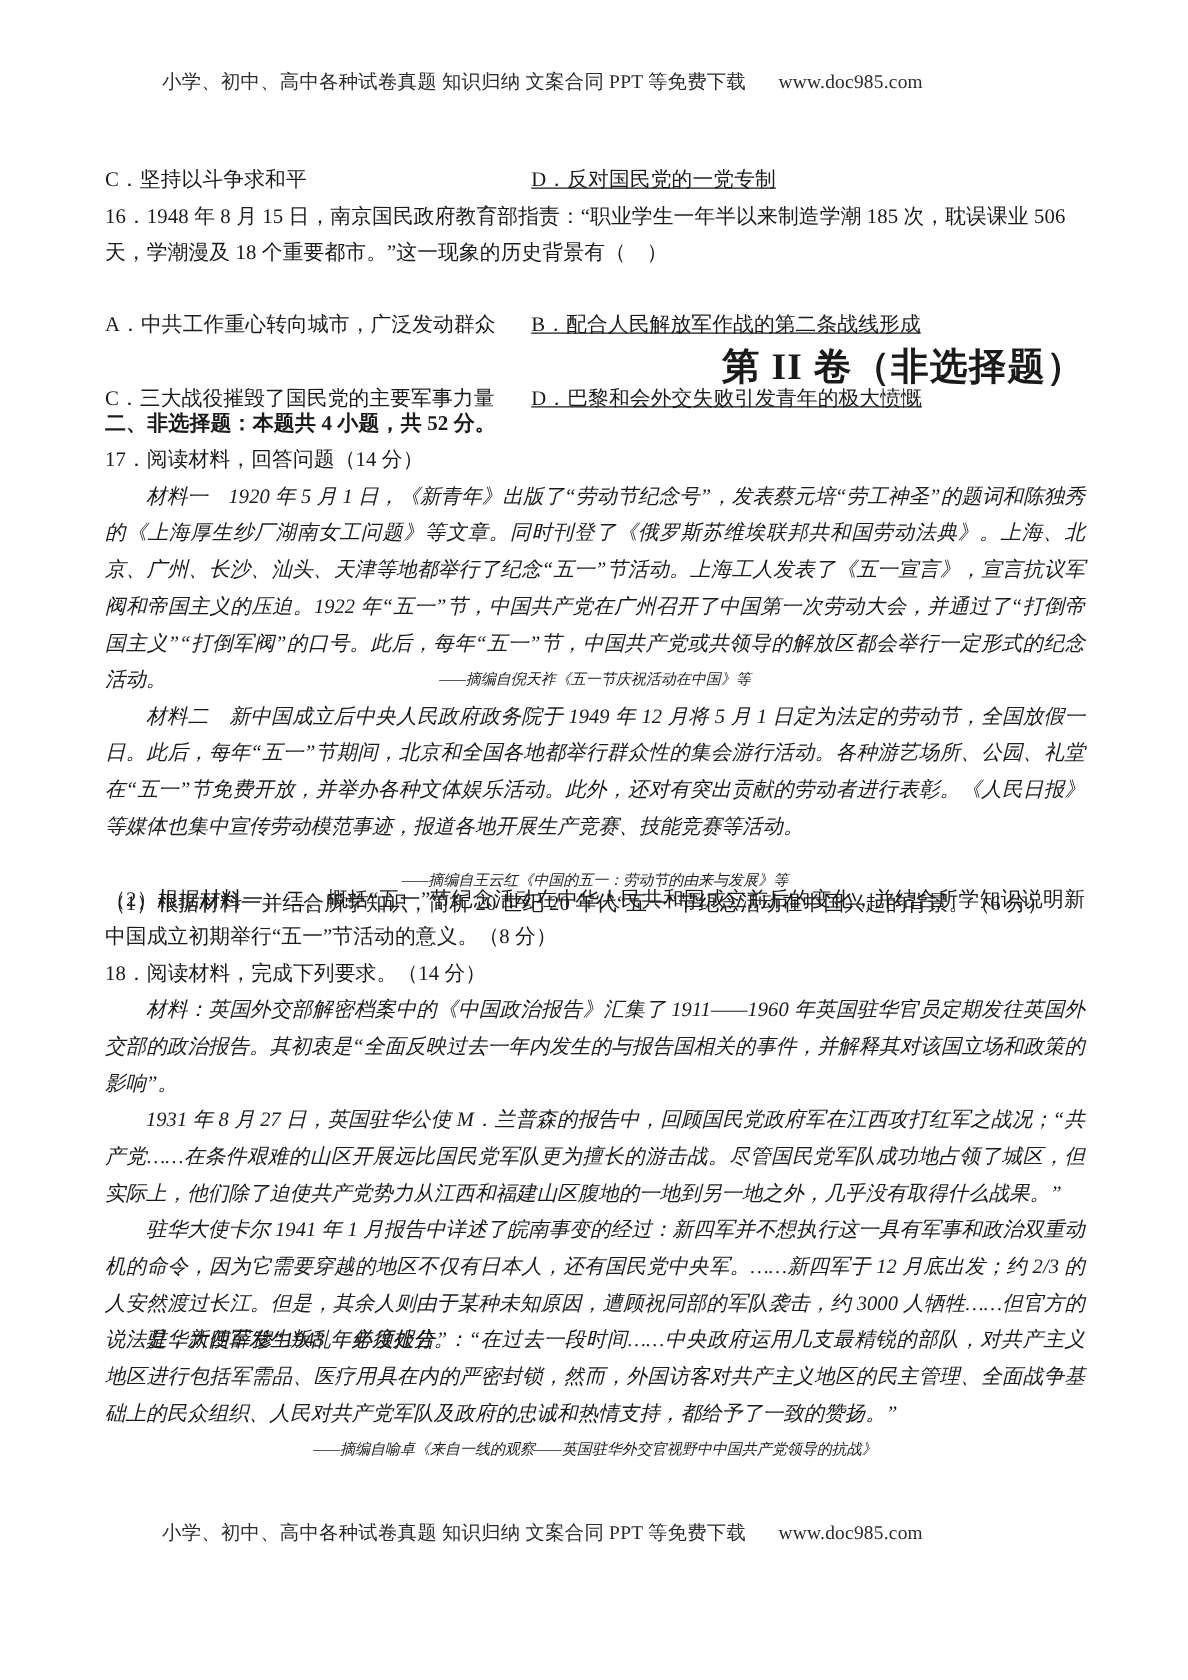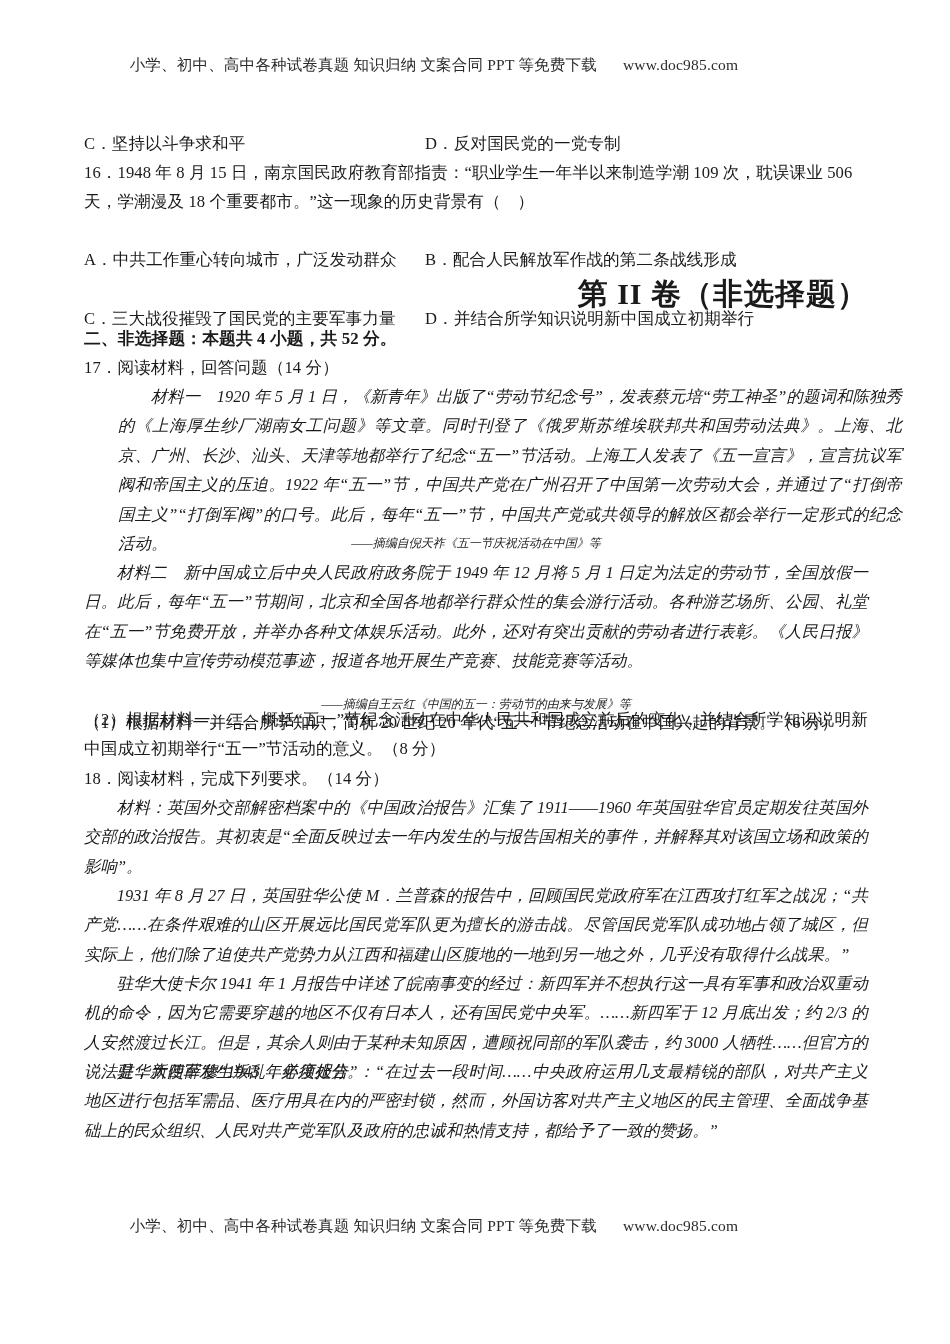--- a/index.html
+++ b/index.html
@@ -112,78 +112,80 @@
     text-align-last: left;
     text-justify: inter-ideograph;
     letter-spacing: 0.1px;
   }
 
   .opt-right {
     position: absolute;
     left: 341px;
     top: 0;
     white-space: nowrap;
+    text-decoration: underline;
   }
   .rel { position: relative; }
 </style>
 </head>
 <body>
 
 <div class="page">
 
   <div class="watermark watermark-top">
     <span>小学、初中、高中各种试卷真题 知识归纳 文案合同 PPT 等免费下载</span><span class="wm-url">www.doc985.com</span>
   </div>
 
   <div class="content">
 
     <div class="line rel" style="top:129px;">
       <span>C．坚持以斗争求和平</span>
       <span class="opt-right">D．反对国民党的一党专制</span>
     </div>
 
-    <div class="line" style="top:158px;">16．1948 年 8 月 15 日，南京国民政府教育部指责：“职业学生一年半以来制造学潮 109 次，耽误课业 506</div>
+    <div class="line" style="top:158px;">16．1948 年 8 月 15 日，南京国民政府教育部指责：“职业学生一年半以来制造学潮 185 次，耽误课业 506</div>
     <div class="line" style="top:187px;">天，学潮漫及 18 个重要都市。”这一现象的历史背景有（　）</div>
 
     <div class="line rel" style="top:216px;">
       <span>A．中共工作重心转向城市，广泛发动群众</span>
       <span class="opt-right">B．配合人民解放军作战的第二条战线形成</span>
     </div>
     <div class="line rel" style="top:245px;">
       <span>C．三大战役摧毁了国民党的主要军事力量</span>
-      <span class="opt-right">D．并结合所学知识说明新中国成立初期举行</span>
+      <span class="opt-right">D．巴黎和会外交失败引发青年的极大愤慨</span>
     </div>
 
     <div class="voltitle" style="top:274px;">第 II 卷（非选择题）</div>
 
     <div class="line bold" style="top:324px; font-size:16.8px;">二、非选择题：本题共 4 小题，共 52 分。</div>
 
     <div class="line" style="top:353px;">17．阅读材料，回答问题（14 分）</div>
 
-    <div class="para" style="top:382px;margin-left:34px;">材料一　1920 年 5 月 1 日，《新青年》出版了“劳动节纪念号”，发表蔡元培“劳工神圣”的题词和陈独秀的《上海厚生纱厂湖南女工问题》等文章。同时刊登了《俄罗斯苏维埃联邦共和国劳动法典》。上海、北京、广州、长沙、汕头、天津等地都举行了纪念“五一”节活动。上海工人发表了《五一宣言》，宣言抗议军阀和帝国主义的压迫。1922 年“五一”节，中国共产党在广州召开了中国第一次劳动大会，并通过了“打倒帝国主义”“打倒军阀”的口号。此后，每年“五一”节，中国共产党或共领导的解放区都会举行一定形式的纪念活动。</div>
+    <div class="para" style="top:382px;">材料一　1920 年 5 月 1 日，《新青年》出版了“劳动节纪念号”，发表蔡元培“劳工神圣”的题词和陈独秀的《上海厚生纱厂湖南女工问题》等文章。同时刊登了《俄罗斯苏维埃联邦共和国劳动法典》。上海、北京、广州、长沙、汕头、天津等地都举行了纪念“五一”节活动。上海工人发表了《五一宣言》，宣言抗议军阀和帝国主义的压迫。1922 年“五一”节，中国共产党在广州召开了中国第一次劳动大会，并通过了“打倒帝国主义”“打倒军阀”的口号。此后，每年“五一”节，中国共产党或共领导的解放区都会举行一定形式的纪念活动。</div>
 
     <div class="cite" style="top:529px;">——摘编自倪天祚《五一节庆祝活动在中国》等</div>
 
     <div class="para" style="top:558px;">材料二　新中国成立后中央人民政府政务院于 1949 年 12 月将 5 月 1 日定为法定的劳动节，全国放假一日。此后，每年“五一”节期间，北京和全国各地都举行群众性的集会游行活动。各种游艺场所、公园、礼堂在“五一”节免费开放，并举办各种文体娱乐活动。此外，还对有突出贡献的劳动者进行表彰。《人民日报》等媒体也集中宣传劳动模范事迹，报道各地开展生产竞赛、技能竞赛等活动。</div>
 
     <div class="cite" style="top:646px;margin-top:44px;">——摘编自王云红《中国的五一：劳动节的由来与发展》等</div>
 
     <div class="qpara" style="top:676px;margin-top:32px;">（1）根据材料一并结合所学知识，简析 20 世纪 20 年代“五一”节纪念活动在中国兴起的背景。（6 分）</div>
     <div class="qpara" style="top:705px;">（2）根据材料一、二、概括“五一”节纪念活动在中华人民共和国成立前后的变化，并结合所学知识说明新中国成立初期举行“五一”节活动的意义。（8 分）</div>
 
     <div class="line" style="top:764px;">18．阅读材料，完成下列要求。（14 分）</div>
 
     <div class="para" style="top:793px;">材料：英国外交部解密档案中的《中国政治报告》汇集了 1911——1960 年英国驻华官员定期发往英国外交部的政治报告。其初衷是“全面反映过去一年内发生的与报告国相关的事件，并解释其对该国立场和政策的影响”。</div>
 
     <div class="para" style="top:881px;">1931 年 8 月 27 日，英国驻华公使 M．兰普森的报告中，回顾国民党政府军在江西攻打红军之战况；“共产党……在条件艰难的山区开展远比国民党军队更为擅长的游击战。尽管国民党军队成功地占领了城区，但实际上，他们除了迫使共产党势力从江西和福建山区腹地的一地到另一地之外，几乎没有取得什么战果。”</div>
 
     <div class="para" style="top:969px;">驻华大使卡尔 1941 年 1 月报告中详述了皖南事变的经过：新四军并不想执行这一具有军事和政治双重动机的命令，因为它需要穿越的地区不仅有日本人，还有国民党中央军。……新四军于 12 月底出发；约 2/3 的人安然渡过长江。但是，其余人则由于某种未知原因，遭顾祝同部的军队袭击，约 3000 人牺牲……但官方的说法是，新四军发生叛乱，必须处分。</div>
 
     <div class="para" style="top:1057px;">驻华大使薛穆“1943 年年度报告”：“在过去一段时间……中央政府运用几支最精锐的部队，对共产主义地区进行包括军需品、医疗用具在内的严密封锁，然而，外国访客对共产主义地区的民主管理、全面战争基础上的民众组织、人民对共产党军队及政府的忠诚和热情支持，都给予了一致的赞扬。”</div>
 
+    <div class="cite shift" style="top:1145px;">——摘编自喻卓《来自一线的观察——英国驻华外交官视野中中国共产党领导的抗战》</div>
 
 
   </div>
 
   <div class="watermark watermark-bottom">
     <span>小学、初中、高中各种试卷真题 知识归纳 文案合同 PPT 等免费下载</span><span class="wm-url">www.doc985.com</span>
   </div>
 
 </div>
 

